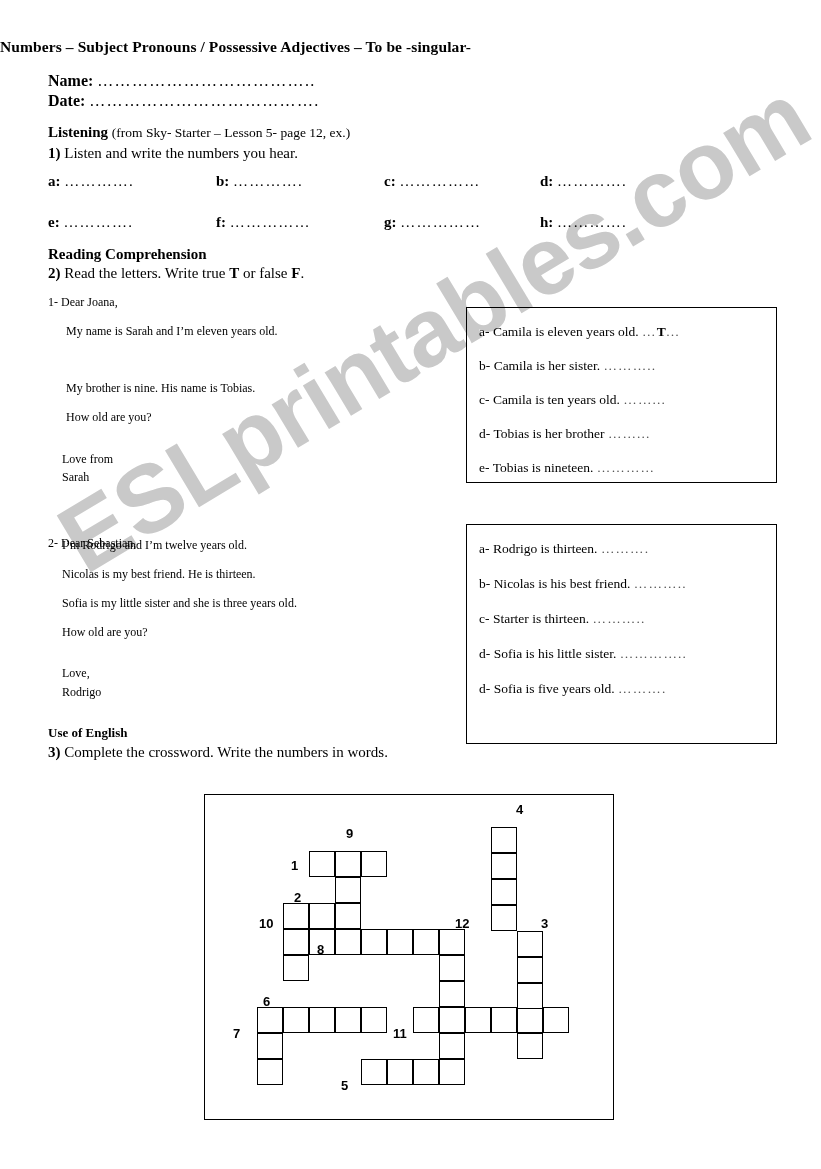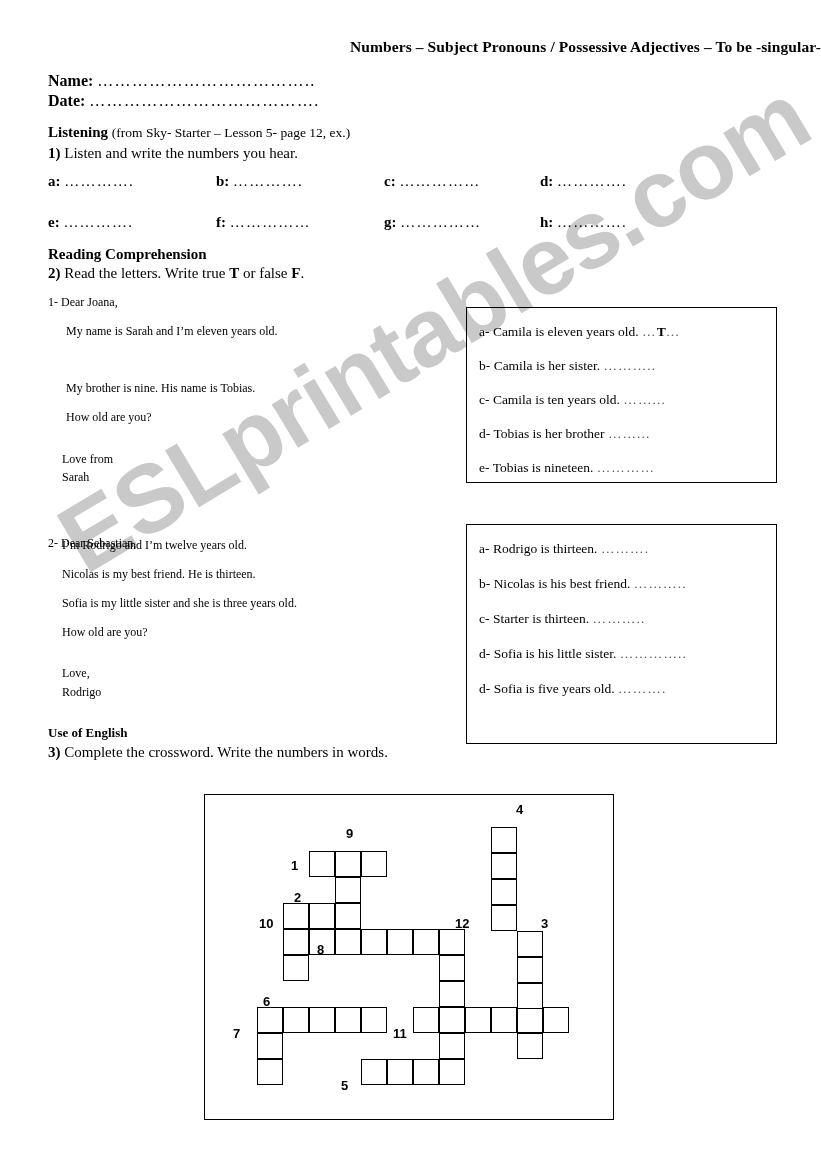--- a/index.html
+++ b/index.html
@@ -47,21 +47,21 @@
     width: 821px;
     height: 1169px;
     z-index: 10;
   }
 
   .title {
     position: absolute;
     left: 0;
     top: 38px;
     width: 821px;
-    text-align: right;
+    text-align: left;
     font-weight: bold;
     font-size: 15.5px;
     letter-spacing: 0.1px;
   }
 
   .field-line {
     position: absolute;
     left: 48px;
     font-size: 16px;
     white-space: nowrap;

